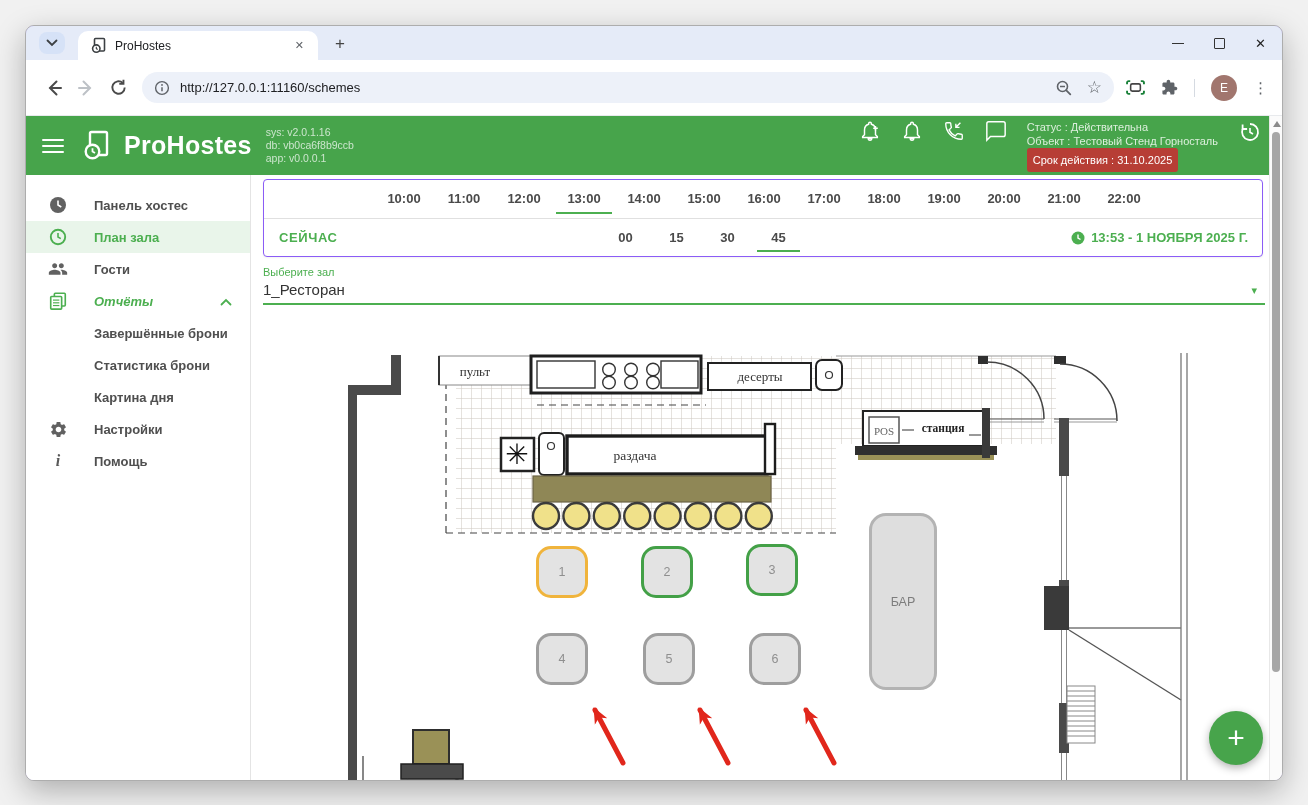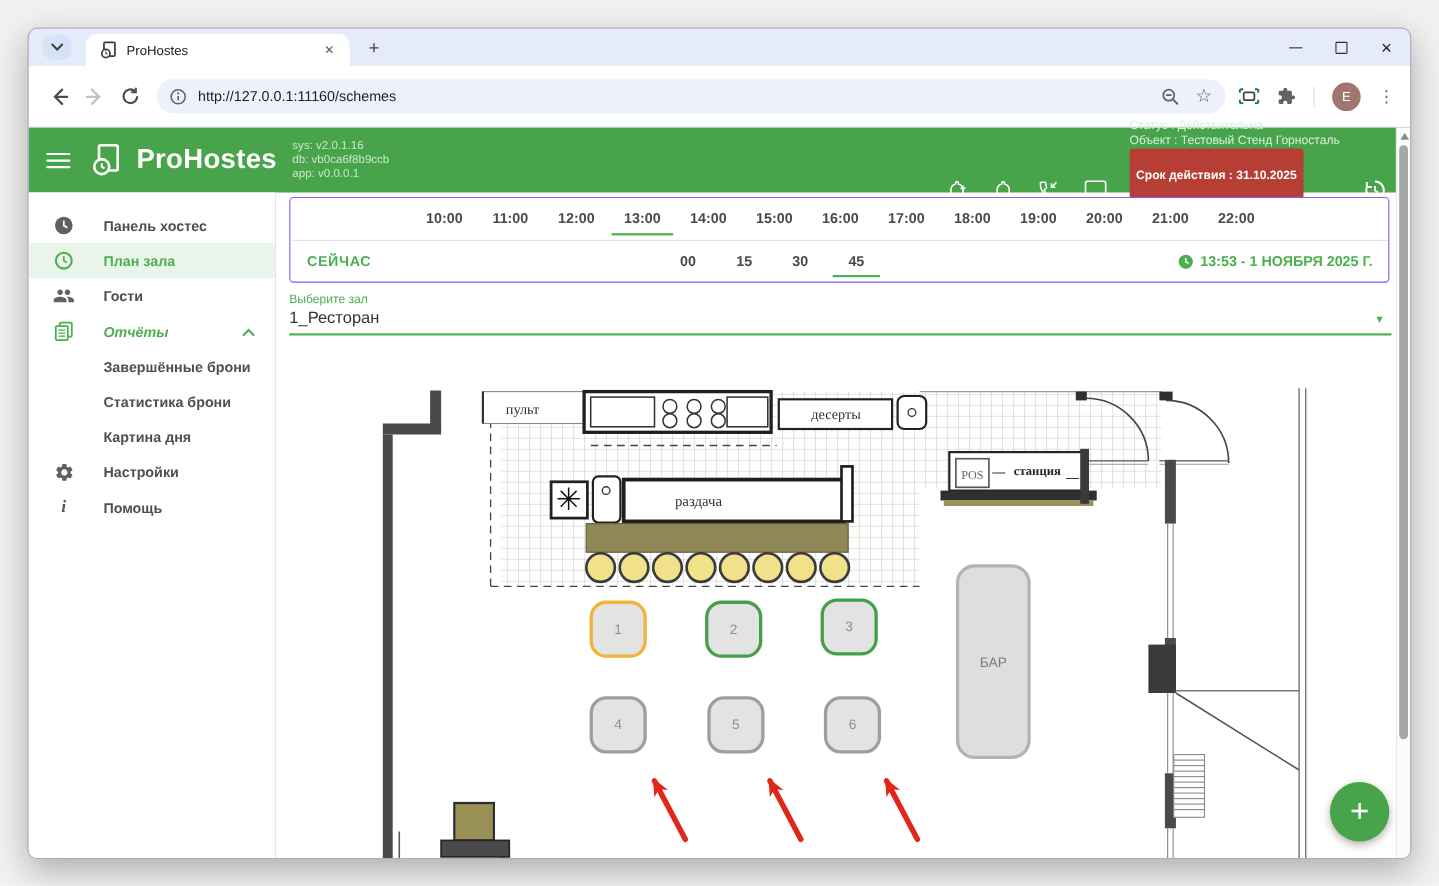--- a/index.html
+++ b/index.html
@@ -30,23 +30,23 @@
   .vsep { width:1px; height:18px; background:#D5DAE1; }
 
   
   .viewport { position:relative; height:678px; background:#fff; }
 
   .app-header { height:59px; background:#47A44B; display:flex; align-items:center; color:#fff; padding:0 20px 0 16px; }
   .burger { width:22px; display:flex; flex-direction:column; gap:4px; margin-right:16px; }
   .burger i { height:2px; background:#fff; border-radius:1px; }
   .app-title { font-size:25px; font-weight:bold; letter-spacing:.3px; margin-left:10px; }
   .ver { margin-left:14px; font-size:10.5px; line-height:13px; color:rgba(255,255,255,.72); }
-  .hdr-right { margin-left:auto; display:flex; align-items:flex-end; gap:20px; }
+  .hdr-right { margin-left:auto; display:flex; align-items:flex-start; gap:20px; }
   .status { font-size:11px; line-height:14px; color:#DCEFDC; }
-  .badge { display:inline-block; background:#B73E35; color:#fff; font-weight:bold; border-radius:3px; padding:17px 6px; line-height:16px; }
+  .badge { display:inline-block; background:#B73E35; color:#fff; font-weight:normal; border-radius:3px; padding:4px 6px; line-height:16px; }
 
   .body-row { display:flex; height:619px; }
   .sidebar { width:225px; border-right:1px solid #E4E4E4; padding-top:14px; background:#fff; flex:none; }
   .side-item { height:32px; display:flex; align-items:center; padding-left:22px; font-size:13px; color:#4F4F4F; font-weight:bold; }
   .side-item .ic { width:20px; margin-right:26px; display:flex; justify-content:center; }
   .side-item.active { background:#E9F5EA; color:#4CAF50; }
   .side-item.green { color:#4CAF50;font-style:italic; }
   .side-item.child { padding-left:68px; }
   .chev-up { margin-left:auto; margin-right:18px; }
   .info-i { font-family:"Liberation Serif",serif; font-style:italic; font-size:16px; color:#5a5a5a; }

